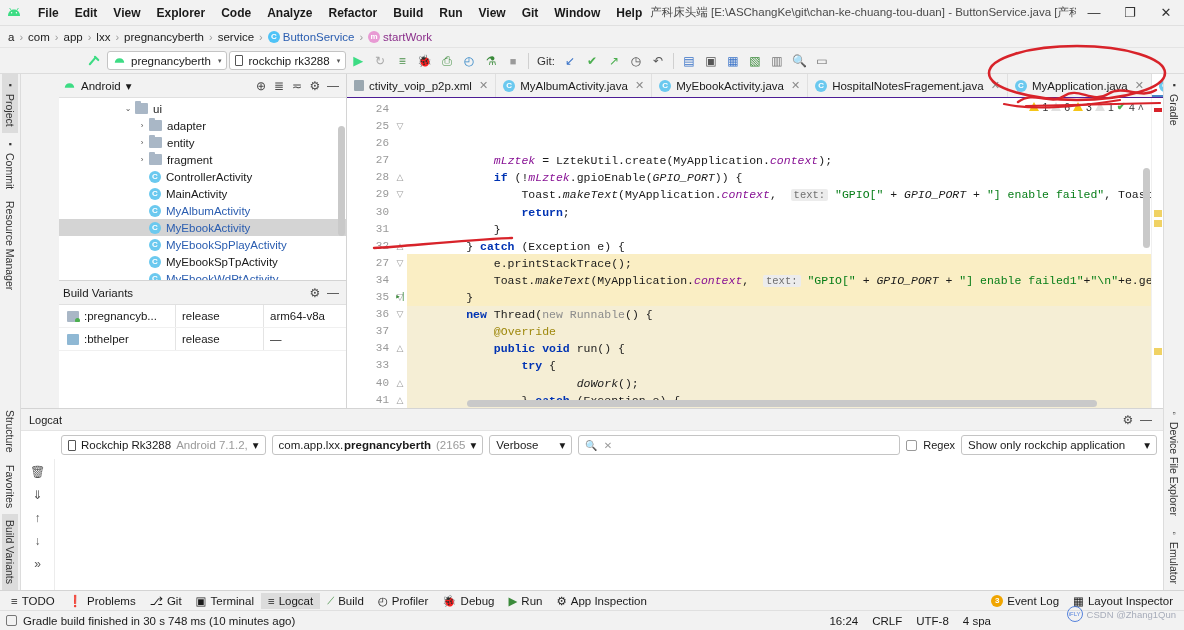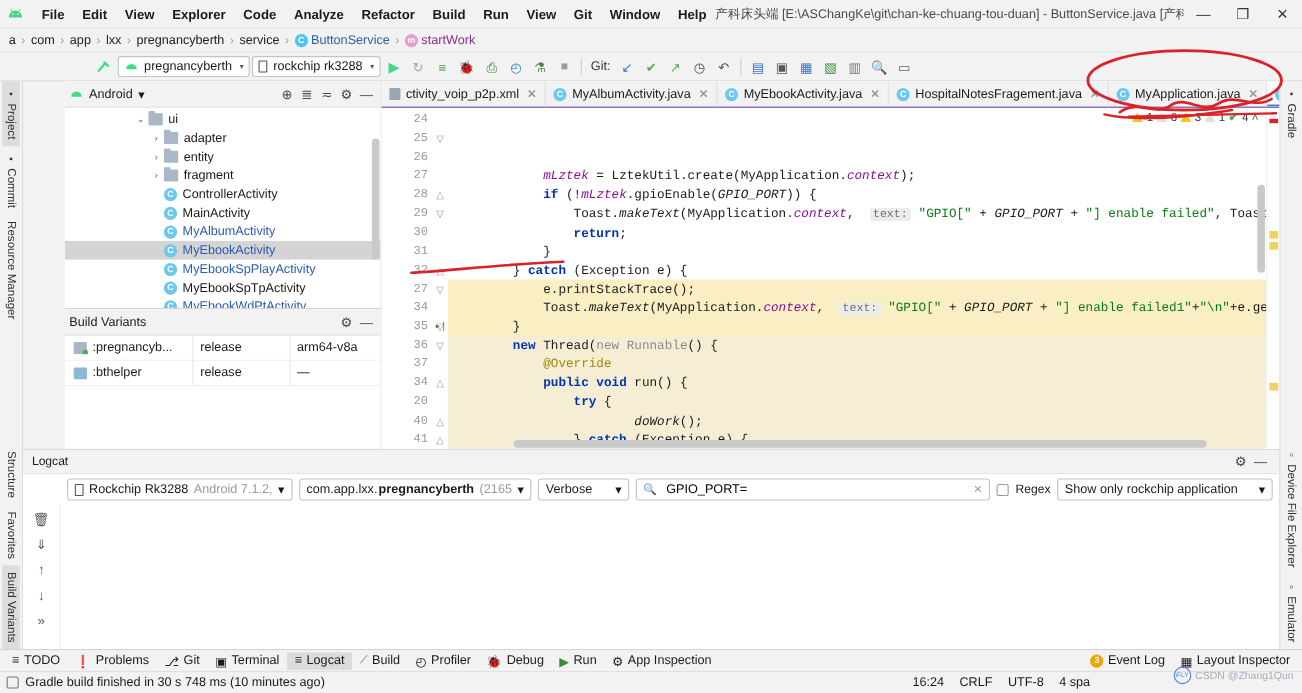--- a/index.html
+++ b/index.html
@@ -562,21 +562,21 @@
               <div class="gline">32</div>
               <div class="gline">27</div>
               <div class="gline">34</div>
               <div class="gline" style="position:relative">
                 <span>35</span>
                 <span style="position:absolute;right:-13px;top:0;color:#3a8a3a;font-size:9px">▸|</span>
               </div>
               <div class="gline">36</div>
               <div class="gline">37</div>
               <div class="gline">34</div>
-              <div class="gline">20</div>
+              <div class="gline">33</div>
               <div class="gline">40</div>
               <div class="gline">41</div>
 
             </div>
 
             <div class="fold">
               <div class="foldmark"></div>
               <div class="foldmark">▽</div>
               <div class="foldmark"></div>
               <div class="foldmark"></div>
@@ -634,21 +634,20 @@
             <span style="font-weight:bold;margin-left:-4px">pregnancyberth</span>
             <span style="color:#9a9a9a">(2165</span>
             <span class="caret">▾</span>
           </div>
           <div class="combo2">
             <span>Verbose</span>
             <span class="caret" style="margin-left:16px">▾</span>
           </div>
           <div class="search-box">
             <span style="color:#555;font-size:10px">🔍</span>
-            <input value="GPIO_PORT=" style="">
             <span style="color:#9a9a9a;font-size:10px">✕</span>
           </div>
           <span class="cbx"></span>
           <span>Regex</span>
           <div class="combo2" style="width:196px">
             <span>Show only rockchip application</span>
             <span class="caret" style="margin-left:auto">▾</span>
           </div>
         </div>
         <div class="lc-body">

